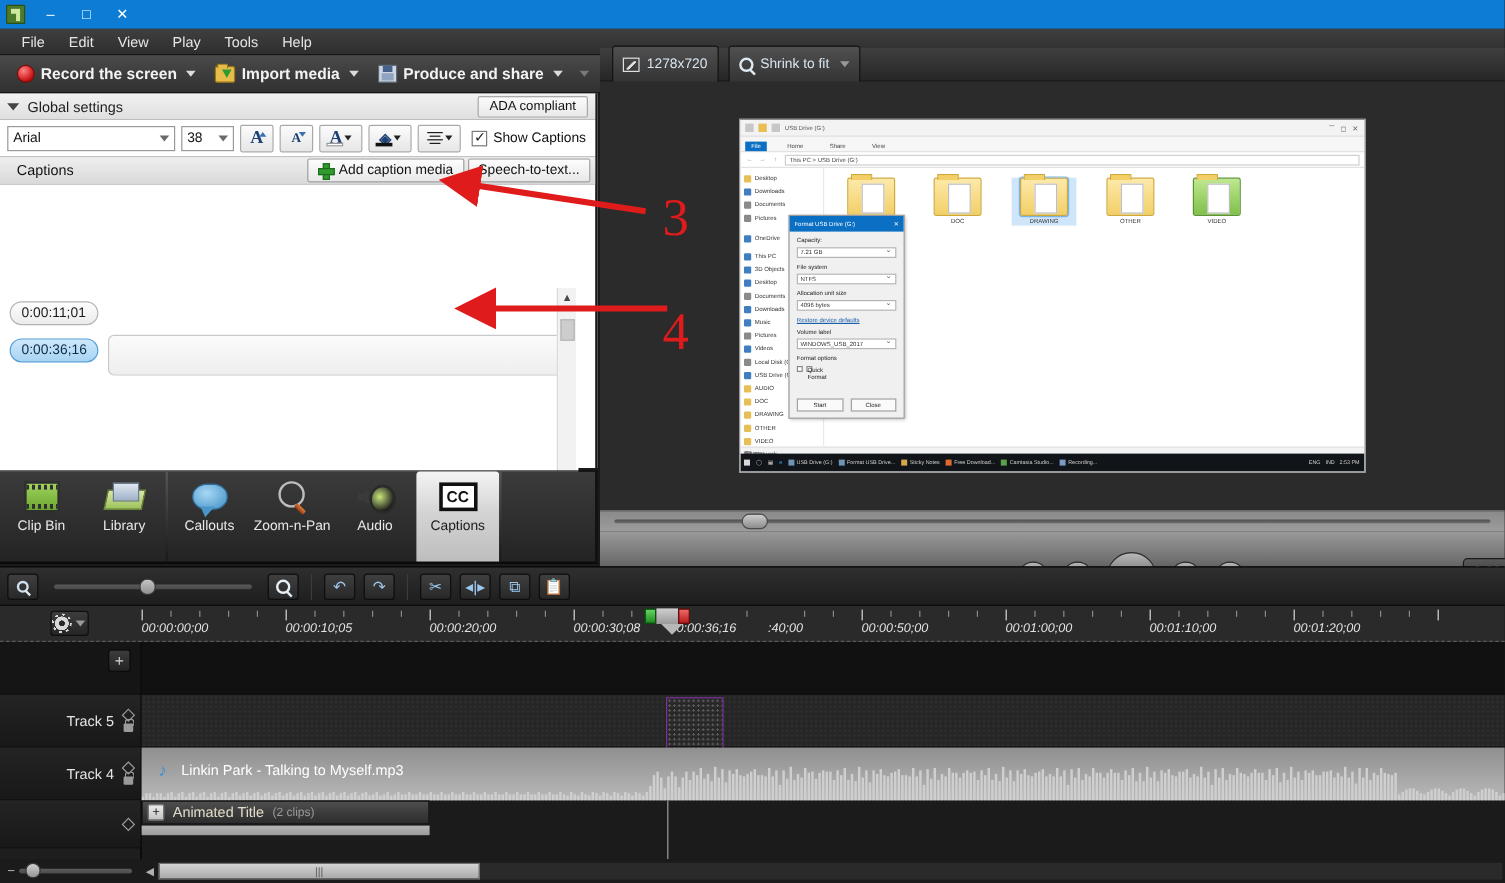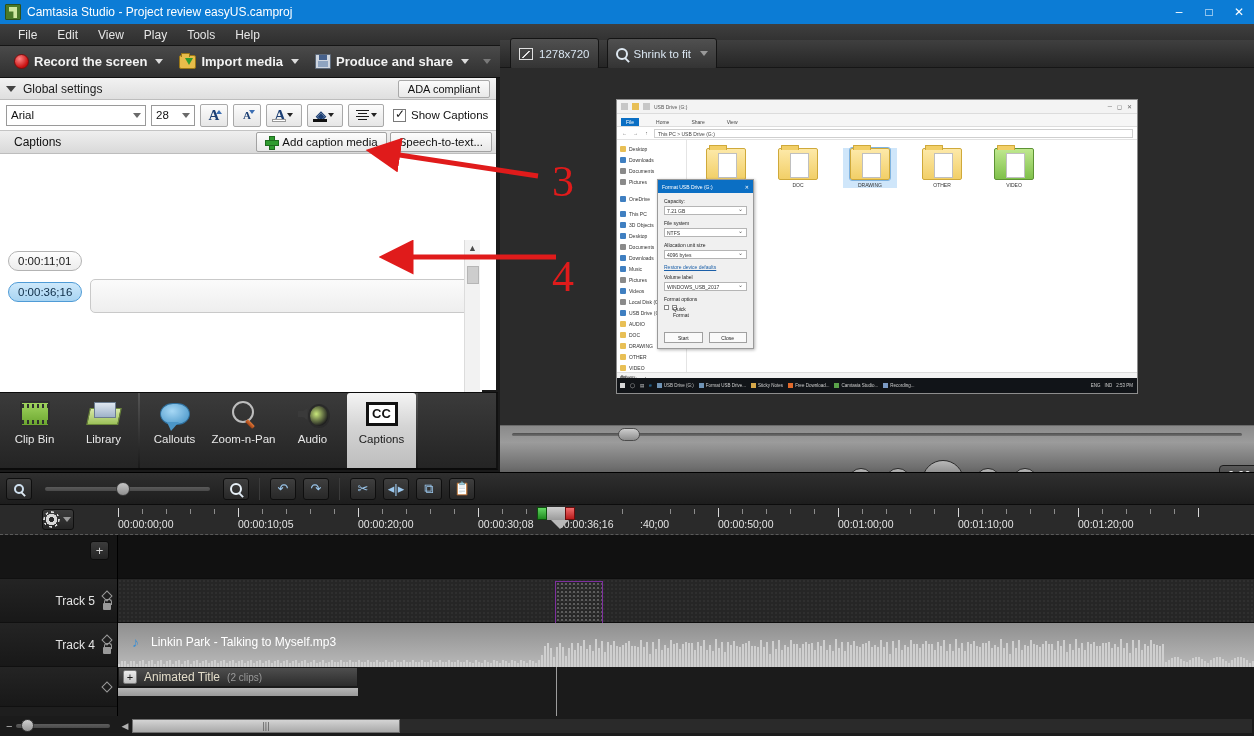--- a/index.html
+++ b/index.html
@@ -424,21 +424,21 @@
              border: 1px solid #0f0f0f; border-radius: 3px;
              background: linear-gradient(#3c3c3c,#252525);
              display: flex; align-items: center; justify-content: center; gap: 2px; }
   .gear { width: 13px; height: 13px; border-radius: 50%;
           background: radial-gradient(circle, #2a2a2a 26%, #d8d8d8 28%, #d8d8d8 62%, transparent 64%);
           position: relative; }
   .gear::before { content:""; position:absolute; inset:-2px;
                   background: repeating-conic-gradient(#d8d8d8 0deg 18deg, transparent 18deg 45deg);
                   border-radius:50%; -webkit-mask: radial-gradient(circle, transparent 55%, #000 56%);
                   mask: radial-gradient(circle, transparent 55%, #000 56%); }
-  .rulerticks { position: absolute; left: 118px; right: 0; top: 0; height: 30px; }
+  .rulerticks { position: absolute; left: 118px; right: 0; top: 0; height: 30px; font-style: italic; }
   .tickmaj { position: absolute; top: 3px; width: 1px; height: 9px; background: #d9d9d9; }
   .tickmin { position: absolute; top: 4px; width: 1px; height: 5px; background: #8c8c8c; }
   .ticklbl { position: absolute; top: 13px; font-size: 10.5px; color: #e3e3e3; white-space: nowrap; }
   .playhead { position: absolute; top: 2px; width: 38px; height: 14px; }
   .phgreen { position: absolute; left: 0; top: 0; width: 10px; height: 13px;
              background: linear-gradient(#63d663,#1f8a1f); border: 1px solid #0d4d0d; }
   .phred { position: absolute; right: 0; top: 0; width: 10px; height: 13px;
            background: linear-gradient(#f06a6a,#b81b1b); border: 1px solid #6b0c0c; }
   .phmid { position: absolute; left: 10px; top: 0; width: 18px; height: 13px;
            background: linear-gradient(#cfcfcf,#9a9a9a); }
@@ -527,21 +527,20 @@
   .annum { position: absolute; color: #e01b1b; font-size: 44px;
            font-family: "Liberation Serif", serif; line-height: 1; }
 </style>
 </head>
 <body>
 
 <div class="app">
 
   <div class="titlebar">
     <span class="ticon"></span>
-    <span class="ttext">Camtasia Studio - Project review easyUS.camproj</span>
     <span class="tbtns">
       <span class="tbtn">–</span>
       <span class="tbtn">□</span>
       <span class="tbtn">✕</span>
     </span>
   </div>
 
   <div class="menubar">
     <span class="mi">File</span>
     <span class="mi">Edit</span>
@@ -577,21 +576,21 @@
       <span class="sbtitle">Global settings</span>
       <span class="ada">ADA compliant</span>
     </div>
 
     <div class="fontrow">
       <div class="selectbox fname">
         <span class="v">Arial</span>
         <span class="arw"></span>
       </div>
       <div class="selectbox fsize">
-        <span class="v">28</span>
+        <span class="v">38</span>
         <span class="arw"></span>
       </div>
       <div class="tbtn2">
         <span class="glyphA">A</span>
         <span class="upcar"></span>
       </div>
       <div class="tbtn2">
         <span class="glyphA small">A</span>
         <span class="dncar"></span>
       </div>

